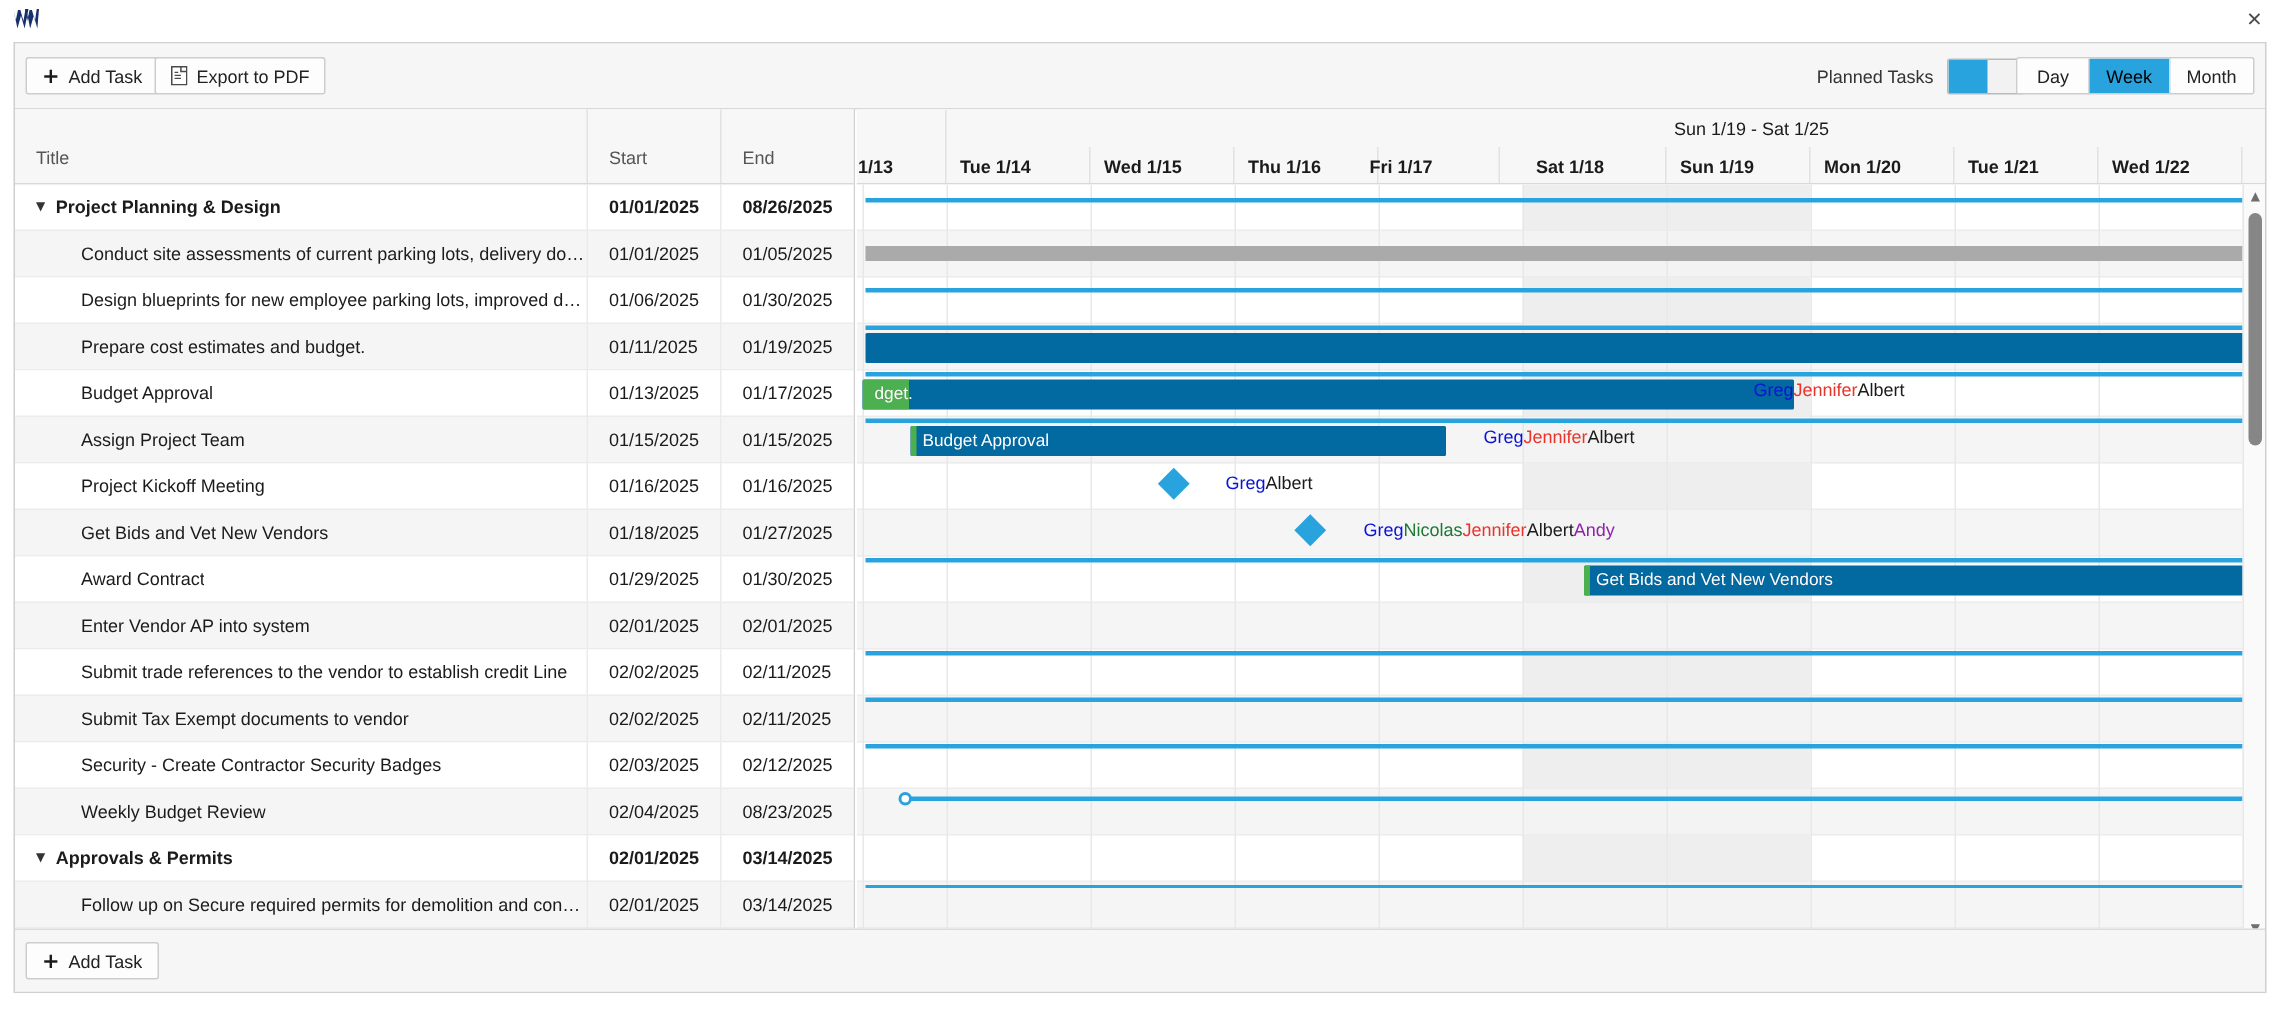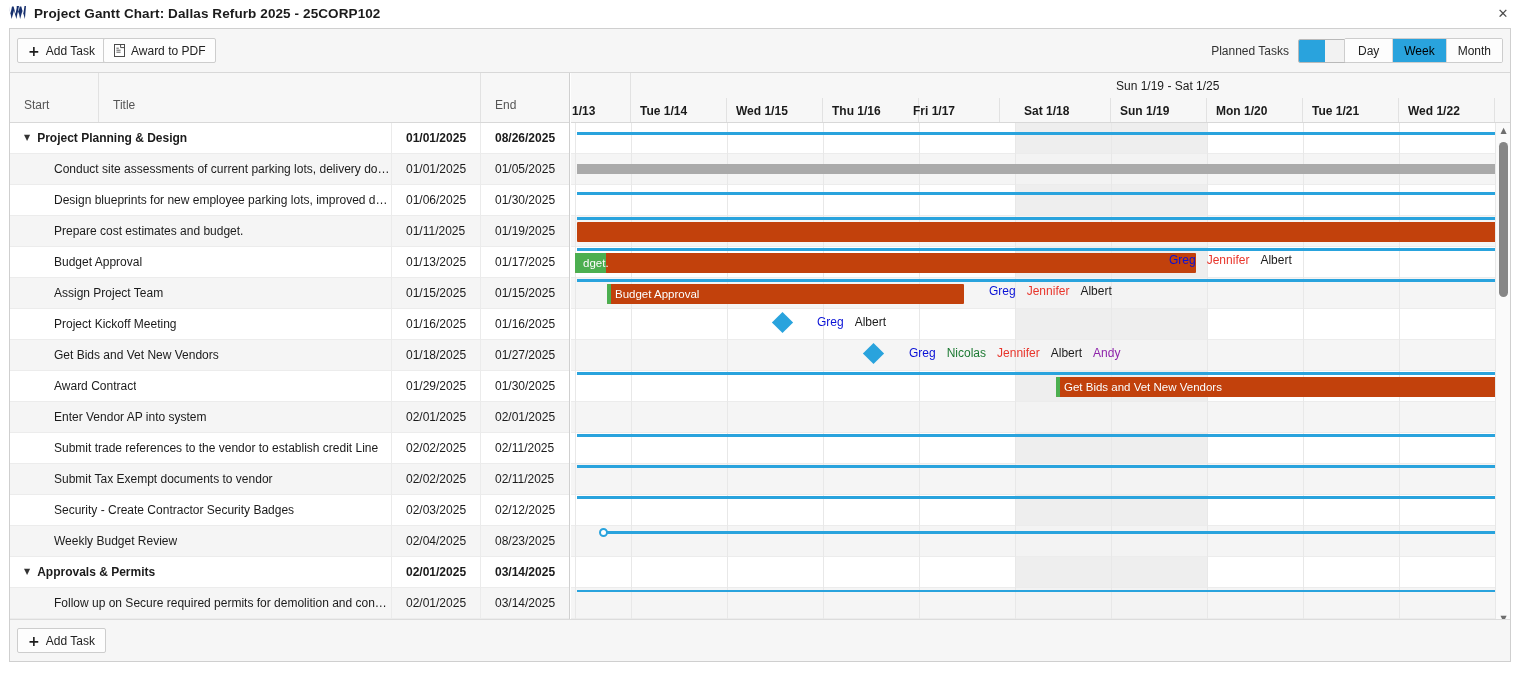--- a/index.html
+++ b/index.html
@@ -210,21 +210,21 @@
   }
   .grow {
     position: absolute; left: 0; width: 939px; height: 31px;
     border-bottom: 1px solid #ececec;
   }
   .grow.alt { background: rgba(243,243,243,0.85); }
 
   
   .bar {
     position: absolute; height: 20px; border-radius: 1px;
-    background: #c2410c;
+    background: #0369a1;
     display: flex; align-items: center;
     font-size: 11.5px; color: #ffffff; overflow: hidden;
     white-space: nowrap;
   }
   .bar .bar-prog {
     position: absolute; left: 0; top: 0; height: 100%;
     background: #4caf50;
   }
   .bar .bar-label {
     position: relative; z-index: 2; padding-left: 8px;
@@ -240,21 +240,21 @@
   .milestone {
     position: absolute; width: 15px; height: 15px;
     background: #29a3dd; transform: rotate(45deg);
   }
   .circle-ms {
     position: absolute; width: 9px; height: 9px; border-radius: 50%;
     border: 2px solid #29a3dd; background: #ffffff;
   }
   .res {
     position: absolute; font-size: 12px; white-space: nowrap;
-    display: flex; gap: 11px; align-items: center;
+    display: flex; align-items: center;
   }
   .res span { white-space: nowrap; }
 
   
   .gantt-hscroll {
     position: absolute; left: 0; bottom: 0; width: 924px; height: 15px;
     background: #fafafa; border-top: 1px solid #e0e0e0;
     display: flex; align-items: center;
   }
   .gantt-vscroll {
@@ -282,60 +282,59 @@
 </head>
 <body>
 
 <div class="app">
 
   <div class="titlebar">
     <svg class="app-logo" viewBox="0 0 18 16">
       <path d="M1 1 L3.6 14 L6 5.5 L8.4 14 L11 1 L9 1 L7.6 9 L5.6 1.6 L4 1.6 L2.4 9 L1 1 Z" fill="#17306e"></path>
       <path d="M9.5 1 L12.1 14 L14.5 5.5 L16.9 14 L18 1 L16.5 1 L15.3 9 L13.3 1.6 L11.7 1.6 L10.1 9 L8.7 1 Z" fill="#17306e"></path>
     </svg>
-    <div class="title-text">Project Gantt Chart: Dallas Refurb 2025 - 25CORP102</div>
     <div class="titlebar-close">✕</div>
   </div>
 
   <div class="panel">
 
     <div class="toolbar">
       <div class="tb-btn" id="btn-add-task">
         <span class="plus-icon">+</span>
         <span>Add Task</span>
       </div>
       <div class="tb-btn" id="btn-export">
         <svg class="pdf-icon" viewBox="0 0 11 13">
           <rect x="0.5" y="0.5" width="10" height="12" fill="#ffffff" stroke="#4a4a4a"></rect>
           <path d="M2.4 4.2 h2.4 M2.4 6.2 h4.2 M2.4 8.2 h4.2" stroke="#4a4a4a" stroke-width="0.9"></path>
           <path d="M6.6 0.5 L6.6 3.6 L10.5 3.6" fill="none" stroke="#4a4a4a"></path>
         </svg>
-        <span>Award to PDF</span>
+        <span>Export to PDF</span>
       </div>
 
       <div class="planned-wrap">
         <span class="planned-label">Planned Tasks</span>
         <div class="toggle">
           <div class="knob"></div>
         </div>
       </div>
 
       <div class="seg">
         <div class="seg-btn">Day</div>
         <div class="seg-btn active">Week</div>
         <div class="seg-btn">Month</div>
       </div>
     </div>
 
     <div class="main">
 
       <div class="grid-pane">
         <div class="grid-header">
+          <div class="gh-cell gh-title">Title</div>
           <div class="gh-cell gh-start">Start</div>
-          <div class="gh-cell gh-title">Title</div>
           <div class="gh-cell gh-end">End</div>
         </div>
         <div class="grid-body" id="grid-body">
             <div class="row group">
               <div class="cell c-title">
                 <span class="twisty">▼</span>
                 <span class="ttl-text">Project Planning &amp; Design</span>
               </div>
               <div class="cell c-start">01/01/2025</div>
               <div class="cell c-end">08/26/2025</div>

